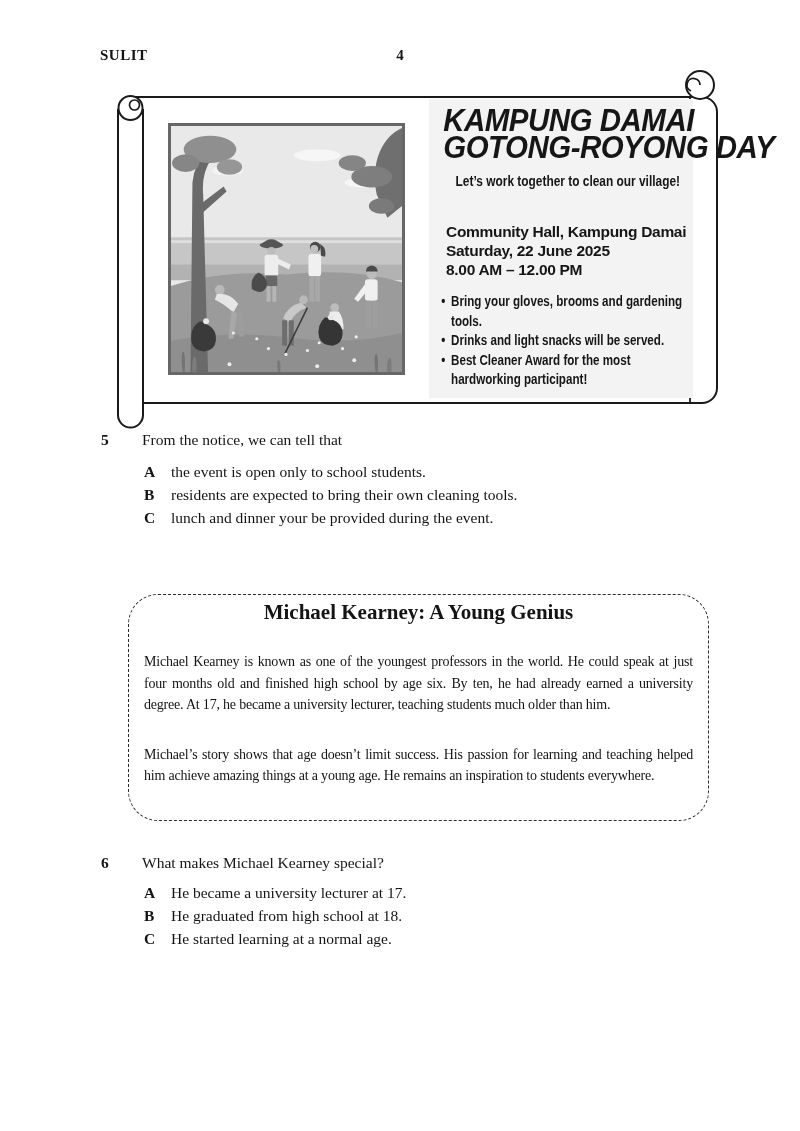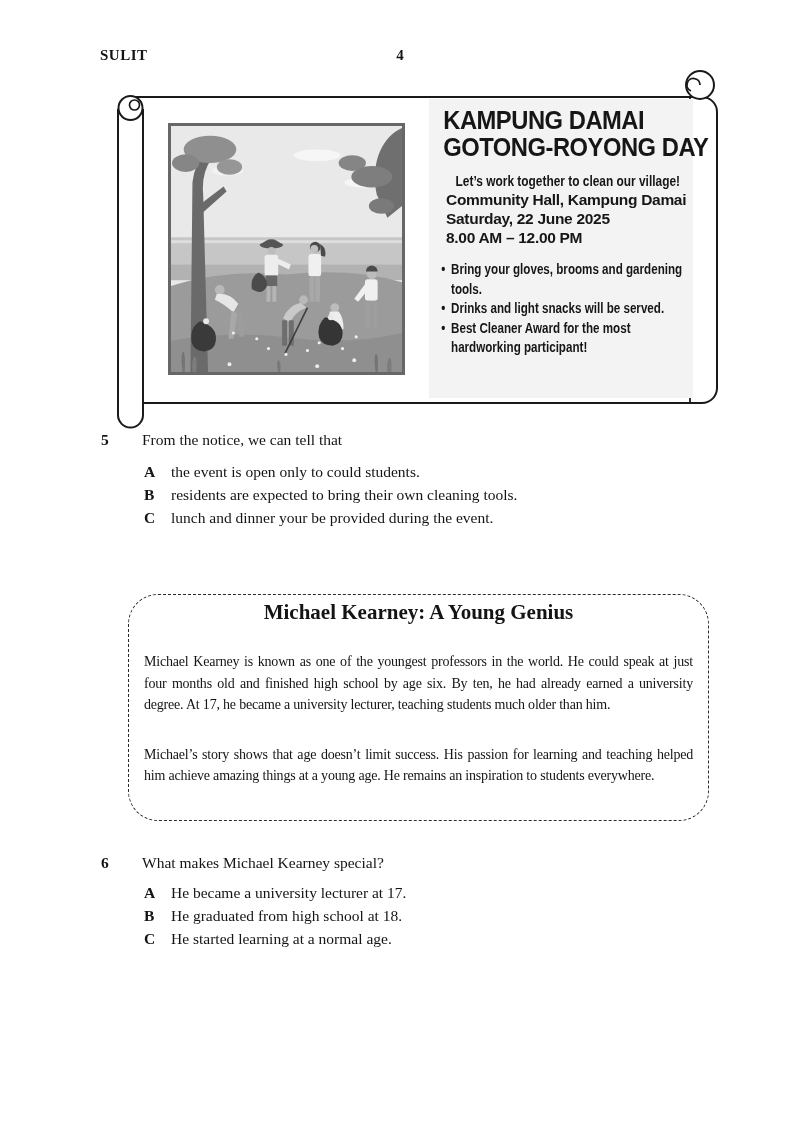--- a/index.html
+++ b/index.html
@@ -20,25 +20,25 @@
     position:absolute; left:168px; top:123px; width:237px; height:252px;
     border:3px solid #676767; background:#e9e9e9;
   }
   .illus svg { display:block; width:100%; height:100%; }
 
   .panel {
     position:absolute; left:429px; top:99px; width:264px; height:299px;
     background:#f3f3f3; font-family:"Liberation Sans", sans-serif; color:#161616;
     padding:8px 8px 0 8px;
   }
-  .n-title { text-align:left; font-weight:bold; font-size:25px; line-height:27px; letter-spacing:-0.5px; }
+  .n-title { text-align:right; font-weight:bold; font-size:31px; line-height:27px; letter-spacing:-0.5px;font-style:italic; }
   .n-title div { white-space:nowrap; transform:scaleX(0.95); transform-origin:50% 50%; }
   .n-tag { margin-top:11px; text-align:center; font-weight:bold; font-size:14px; line-height:18px;
            white-space:nowrap; transform:scaleX(0.85); transform-origin:50% 50%; }
-  .n-venue { margin-top:0; padding-left:9px; font-weight:bold; font-size:15.5px; line-height:19px; letter-spacing:-0.3px; }
+  .n-venue { margin-top:32px; padding-left:9px; font-weight:bold; font-size:15.5px; line-height:19px; letter-spacing:-0.3px; }
   .n-venue div { white-space:nowrap; }
   .n-bullets { margin-top:13px; padding-left:5px; width:300px; transform:scaleX(0.83); transform-origin:0 0;
                font-weight:bold; font-size:14px; line-height:19.5px; }
   .bullet { display:flex; }
   .bullet::before { content:"\2022"; margin-right:7px; }
   .bullet span { display:block; max-width:285px; }
 
   
   .qnum { position:absolute; left:101px; font-weight:bold; font-size:15.5px; }
   .qtext { position:absolute; left:142px; font-size:15.5px; }
@@ -198,21 +198,21 @@
         <div class="bullet">
             <span>Best Cleaner Award for the most hardworking participant!</span>
           </div>
       </div>
     </div>
   </div>
 
   <span class="qnum" style="top:431px">5</span>
   <span class="qtext" style="top:431px">From the notice, we can tell that</span>
   <span class="oletter" style="top:463px">A</span>
-  <span class="otext" style="top:463px">the event is open only to could students.</span>
+  <span class="otext" style="top:463px">the event is open only to school students.</span>
   <span class="oletter" style="top:486px">B</span>
   <span class="otext" style="top:486px">residents are expected to bring their own cleaning tools.</span>
   <span class="oletter" style="top:509px">C</span>
   <span class="otext" style="top:509px">lunch and dinner your be provided during the event.</span>
 
   <div class="passage">
     <div class="p-title">Michael Kearney: A Young Genius</div>
     <div class="p-body">Michael Kearney is known as one of the youngest professors in the world. He could speak at just four months old and finished high school by age six. By ten, he had already earned a university degree. At 17, he became a university lecturer, teaching students much older than him.</div>
     <div class="p-body">Michael’s story shows that age doesn’t limit success. His passion for learning and teaching helped him achieve amazing things at a young age. He remains an inspiration to students everywhere.</div>
   </div>

